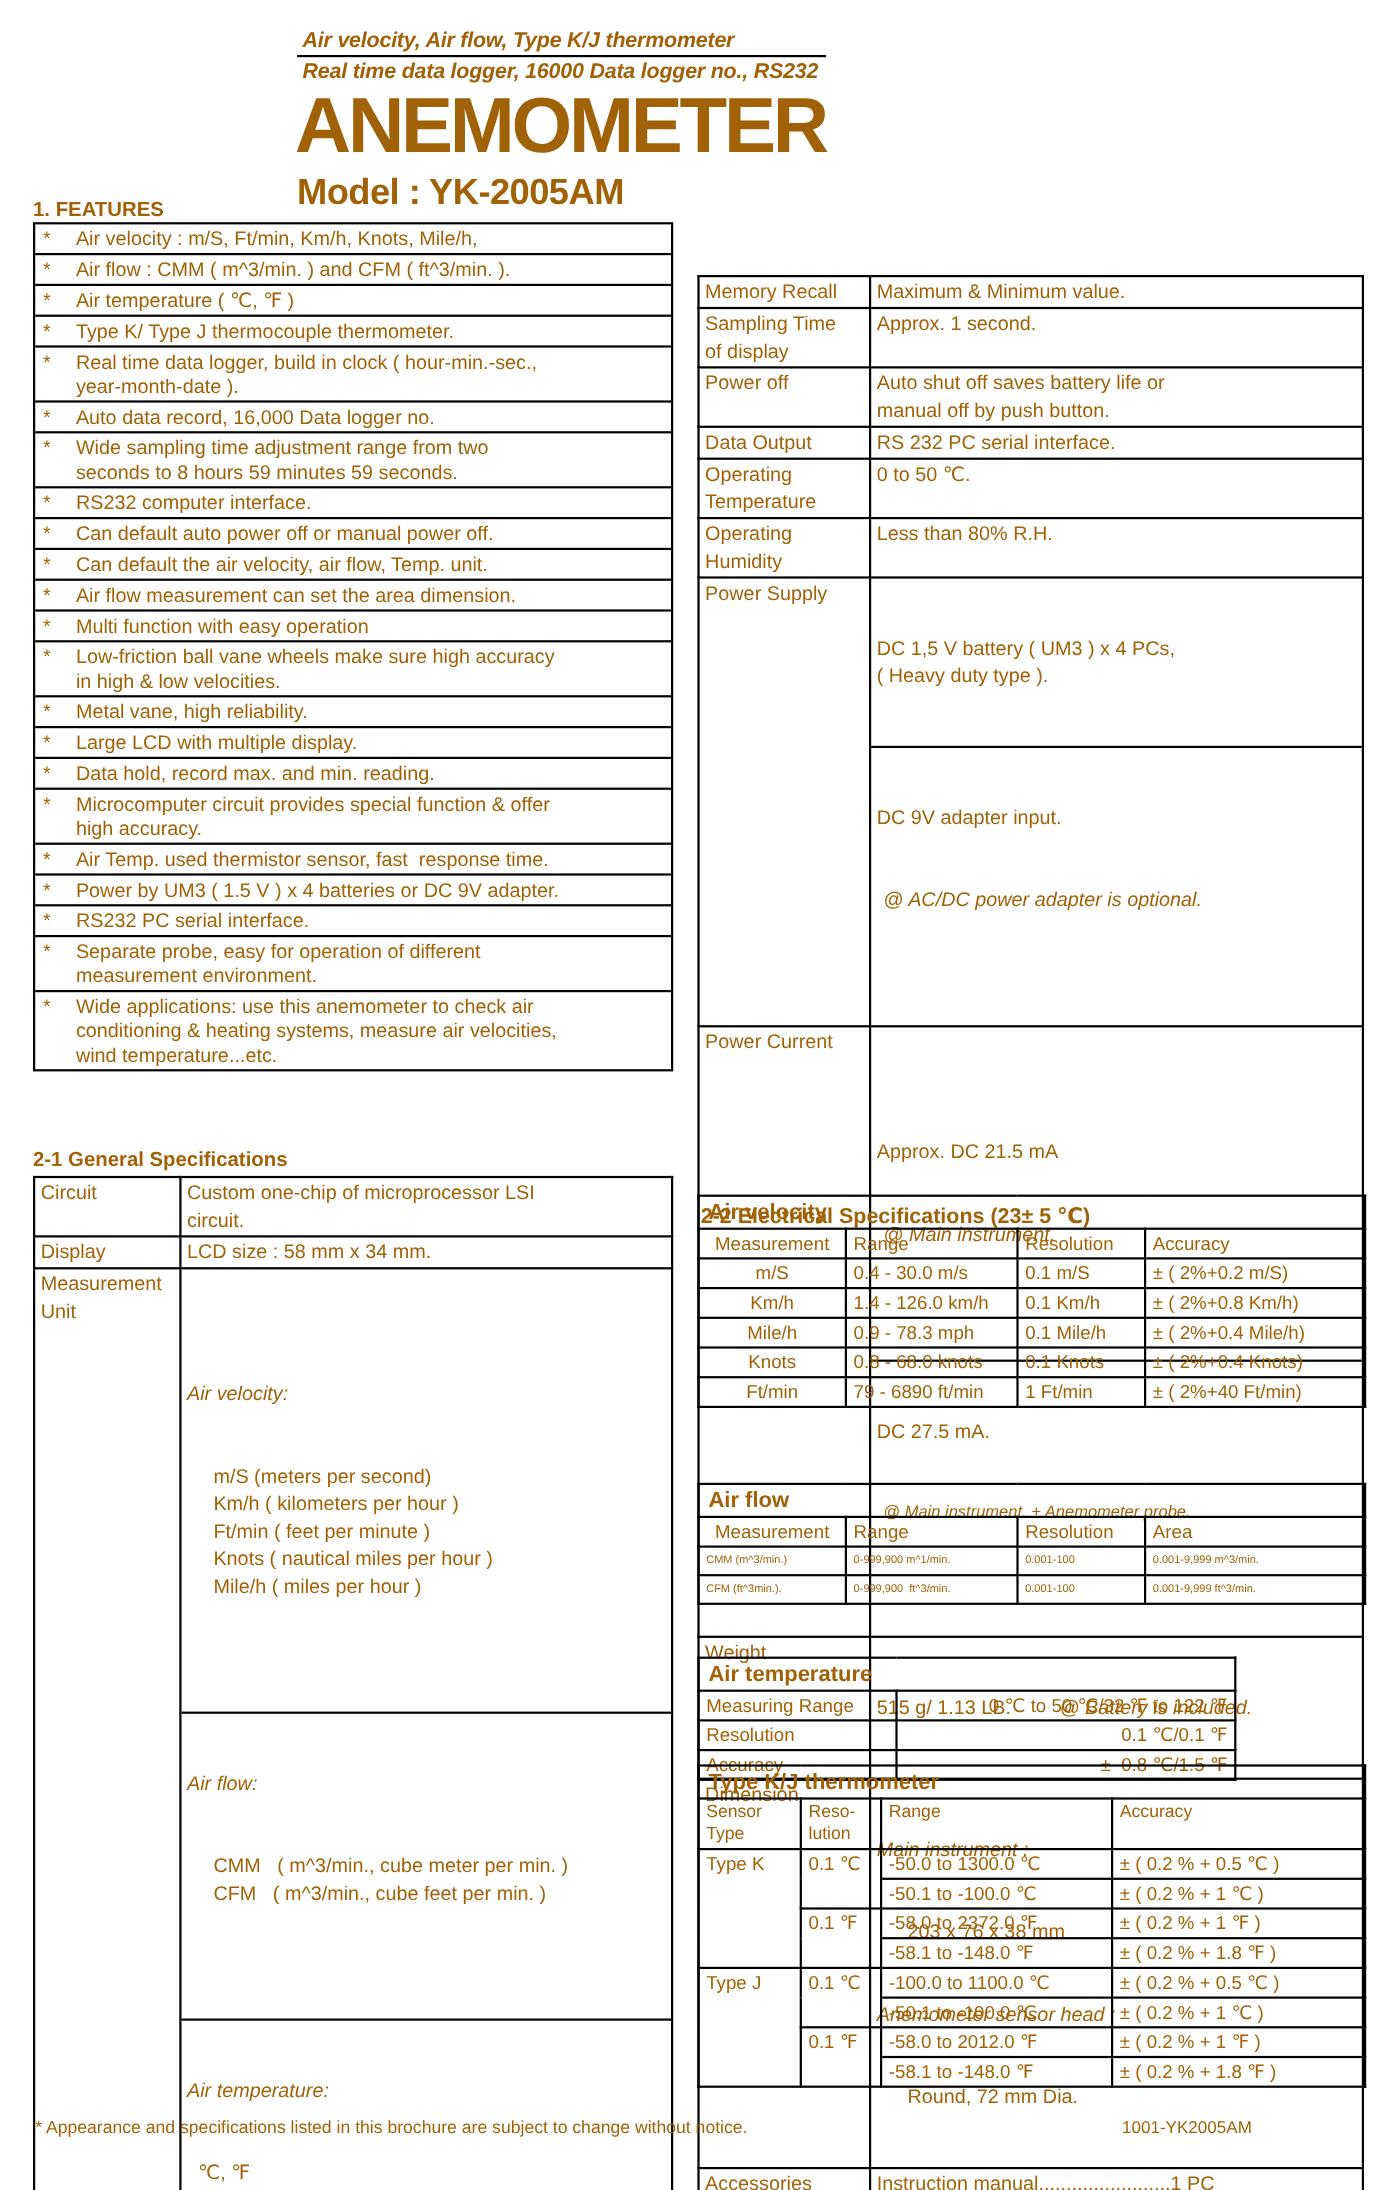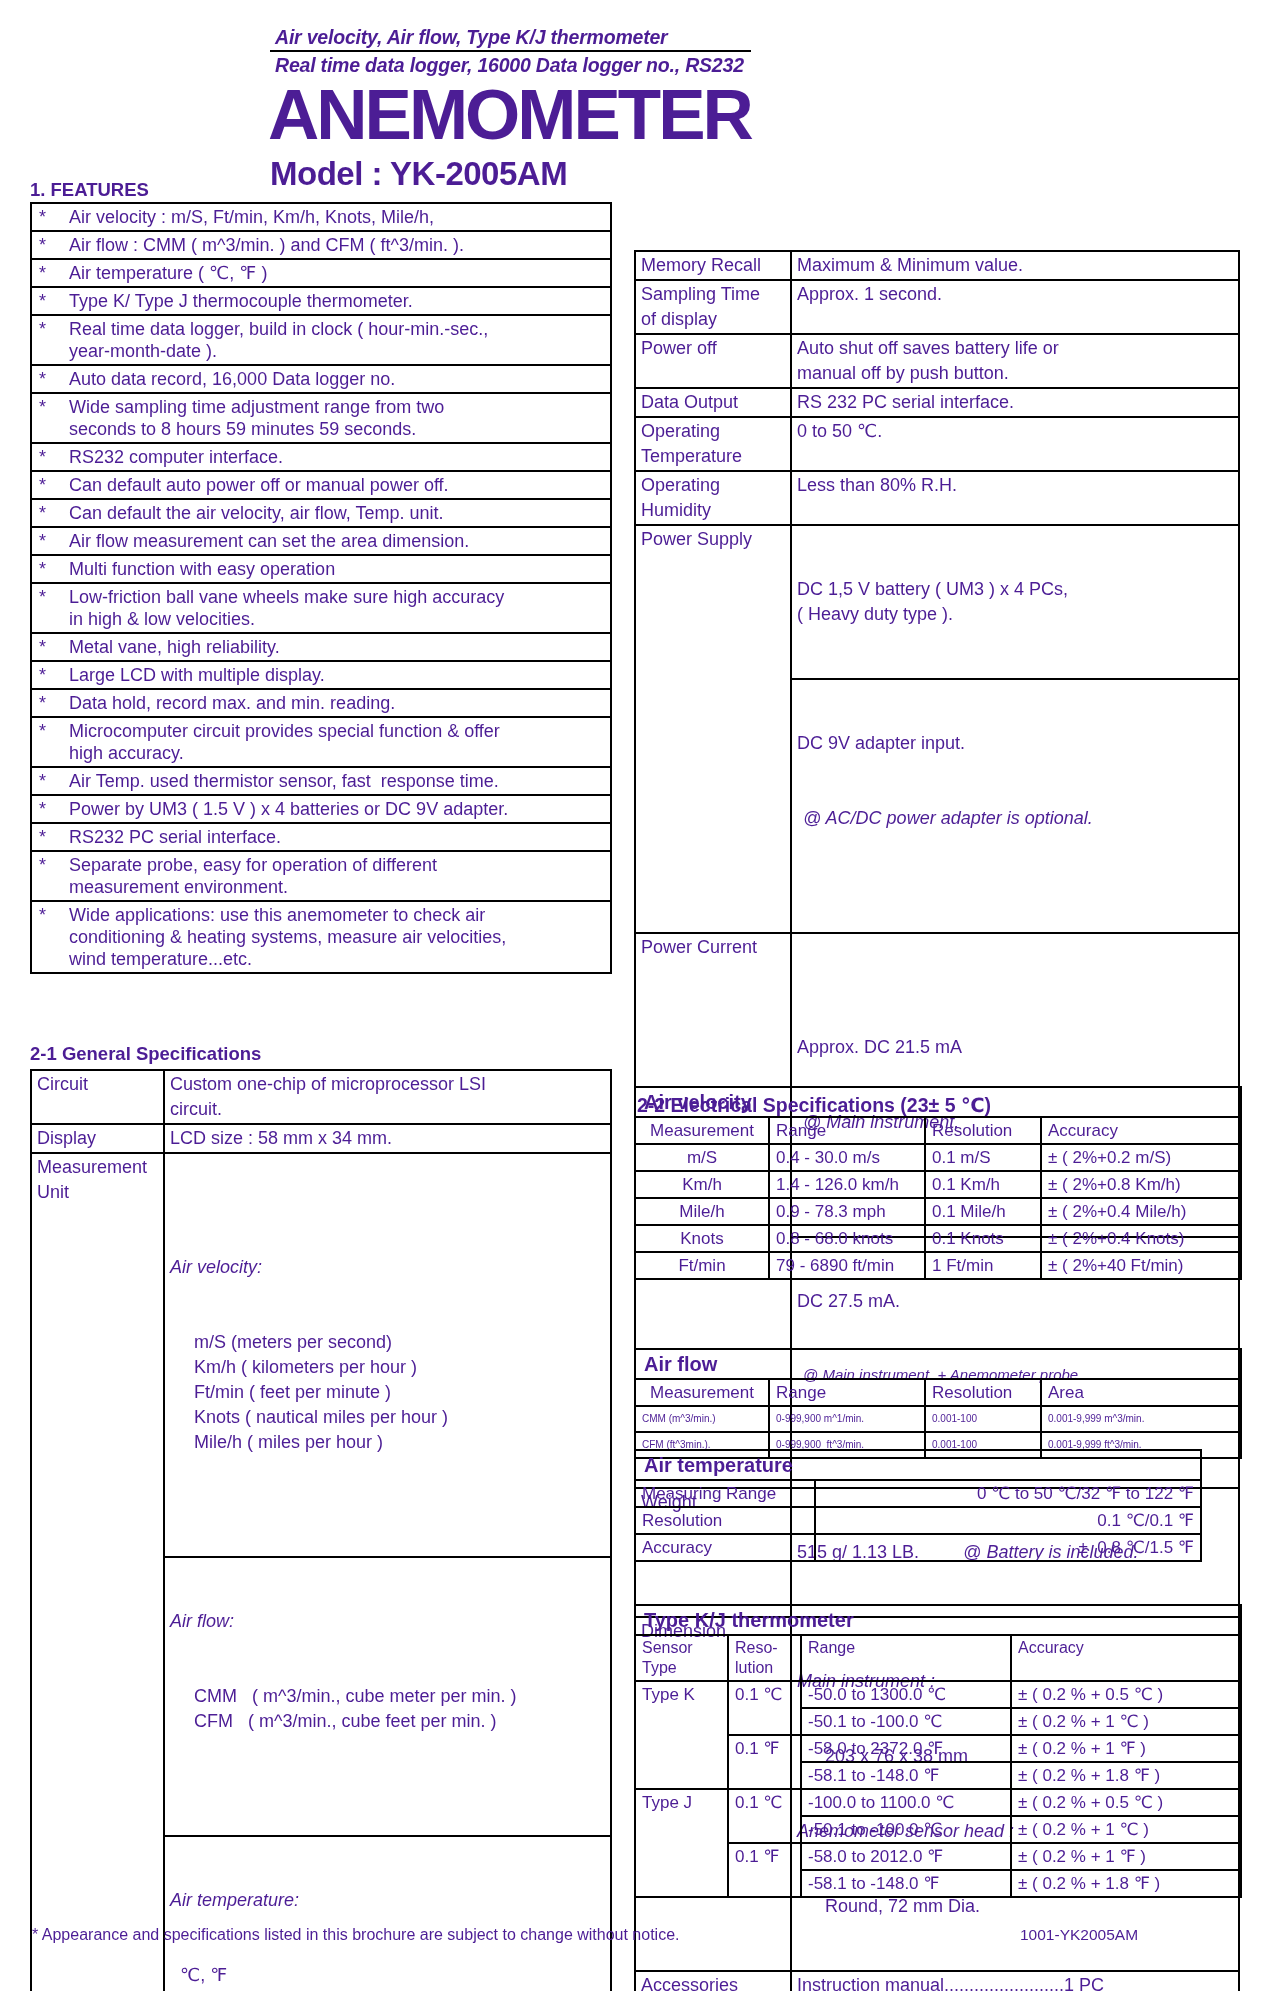--- a/index.html
+++ b/index.html
@@ -1,17 +1,17 @@
 <!DOCTYPE html>
 <html><head>
 <meta charset="utf-8">
 <style>
 *{margin:0;padding:0;box-sizing:border-box}
 body{background:#fff}
-.page{position:relative;width:1271px;height:1991px;background:#fff;color:#4c1d95;
+.page{position:relative;width:1271px;height:1991px;background:#fff;color:#a16207;
   font-family:"Liberation Sans","DejaVu Sans",sans-serif;font-size:18px;overflow:hidden}
 .abs{position:absolute}
 .it{font-style:italic}
 
 
 .hdr{left:270px;top:24px}
 .hdr .sub{font-size:19.5px;font-weight:bold;font-style:italic;line-height:24px;letter-spacing:-0.2px}
 .hdr .title{font-size:71px;font-weight:bold;letter-spacing:-3px;line-height:74px;margin-left:-2px}
 .hdr .model{font-size:33px;font-weight:bold;margin-top:3px;letter-spacing:-0.5px}
 
@@ -44,21 +44,21 @@
 .wline{display:flex}
 .wline .gap{margin-left:44px}
 
 
 .elec-head{left:637px;top:1094px;font-size:19.5px;font-weight:bold}
 table.mini{border-collapse:collapse;width:100%;table-layout:fixed}
 table.mini td{border:2px solid #000;vertical-align:top;padding:2px 6px;line-height:21px;font-size:17px;white-space:pre-wrap}
 table.mini td.ttl{font-size:20px;font-weight:bold;line-height:24px;padding:2px 8px}
 .av{left:634px;top:1086px;width:606px}
 .af{left:634px;top:1348px;width:606px}
-.at{left:634px;top:1449px;width:568px}
+.at{left:634px;top:1506px;width:490px}
 .kj{left:634px;top:1604px;width:606px}
 .ctr{text-align:center}
 tr.smr td{font-size:10px;line-height:20px}
 .at td.atv{text-align:right}
 .kj td{font-size:15px;line-height:19px}
 .kj td.ttl{font-size:20px;line-height:24px}
 .kj tr.hd td{font-size:16px;line-height:20px}
 
 
 .footnote{left:32px;top:1926px;font-size:16px}

